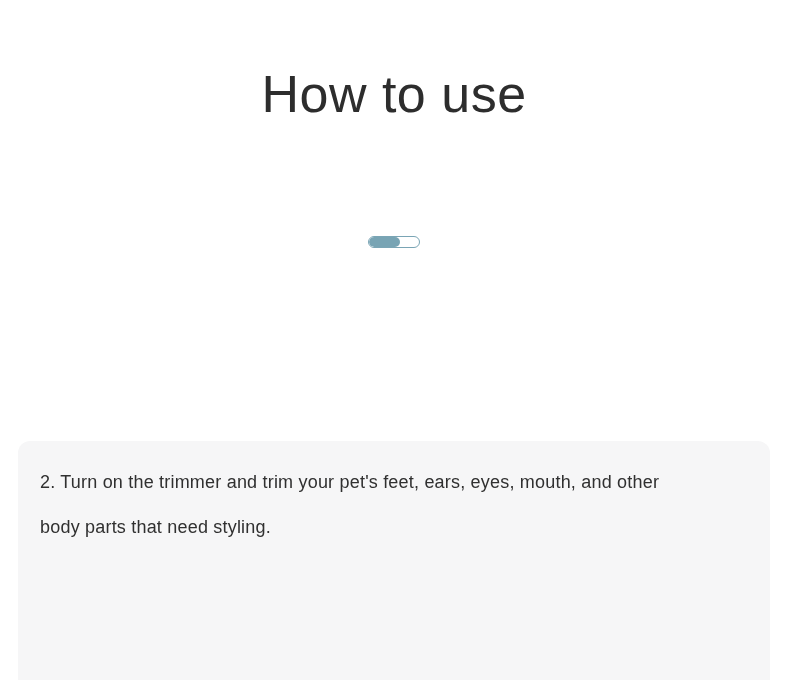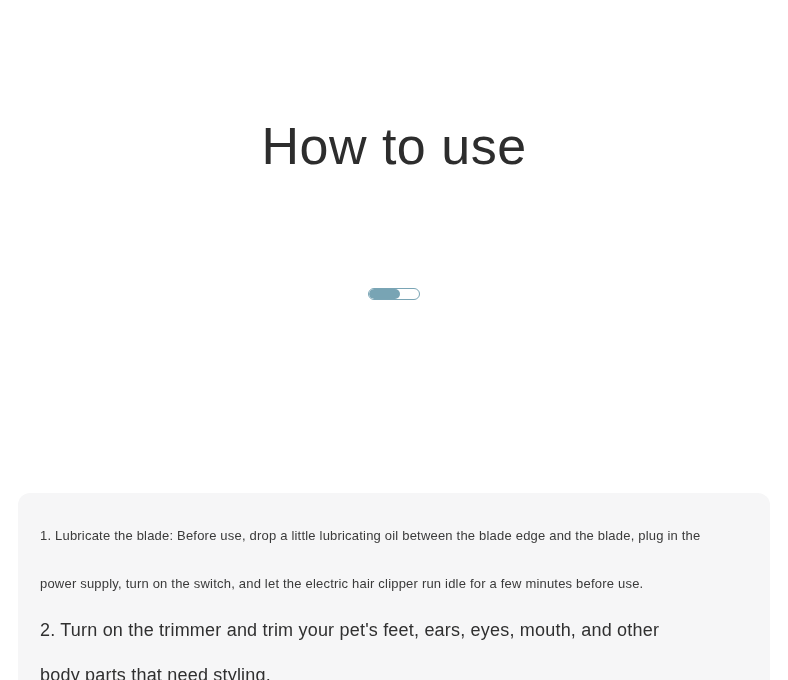--- a/index.html
+++ b/index.html
@@ -10,21 +10,21 @@
     background: #ffffff;
     font-family: "Liberation Sans", sans-serif;
   }
   .page {
     width: 788px;
     height: 680px;
     position: relative;
     background: #ffffff;
   }
   .section-title {
-    margin-top: 120px;
+    margin-top: 68px;
     text-align: center;
     font-size: 52px;
     line-height: 1.0;
     font-weight: 500;
     letter-spacing: 0.5px;
     color: #2d2d2d;
   }
   .progress-wrap {
     margin-top: 116px;
     display: flex;
@@ -81,18 +81,17 @@
 
   <h1 class="section-title">How to use</h1>
 
   <div class="progress-wrap">
     <div class="progress-track" style="background: rgb(255, 255, 255); border-color: rgb(122, 165, 181);">
       <div class="progress-fill" style="background: rgb(120, 164, 180); width: 62%;"></div>
     </div>
   </div>
 
   <div class="card instructions-card" style="background: rgb(246, 246, 247);">
-    <p class="step small">1. Lubricate the blade: Before use, drop a little lubricating oil between the blade edge and the blade, plug in the power supply, turn on the switch, and let the electric hair clipper run idle for a few minutes before use.</p>
     <p class="step large">2. Turn on the trimmer and trim your pet's feet, ears, eyes, mouth, and other body parts that need styling.</p>
 
   </div>
 
 </div>
 
 </body></html>

